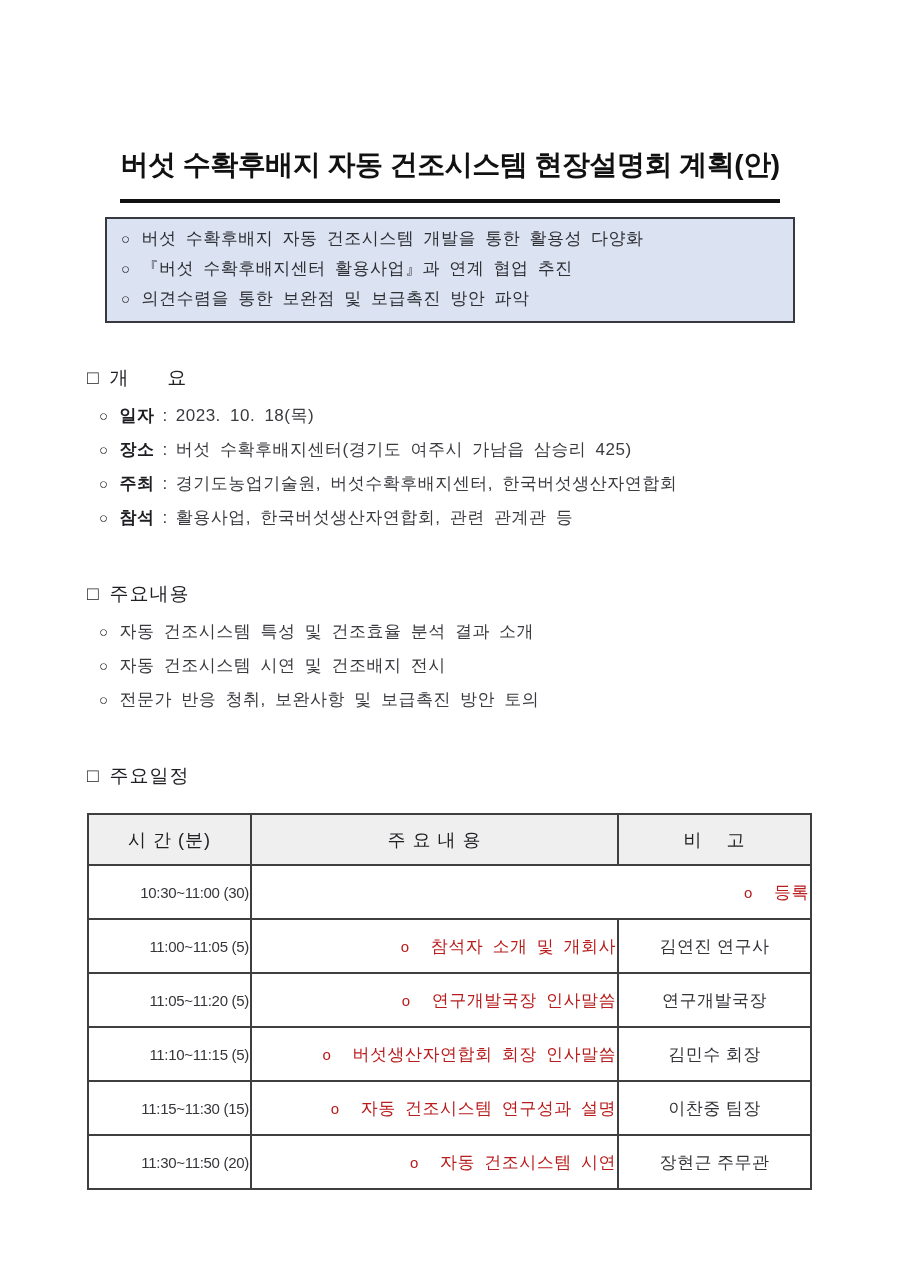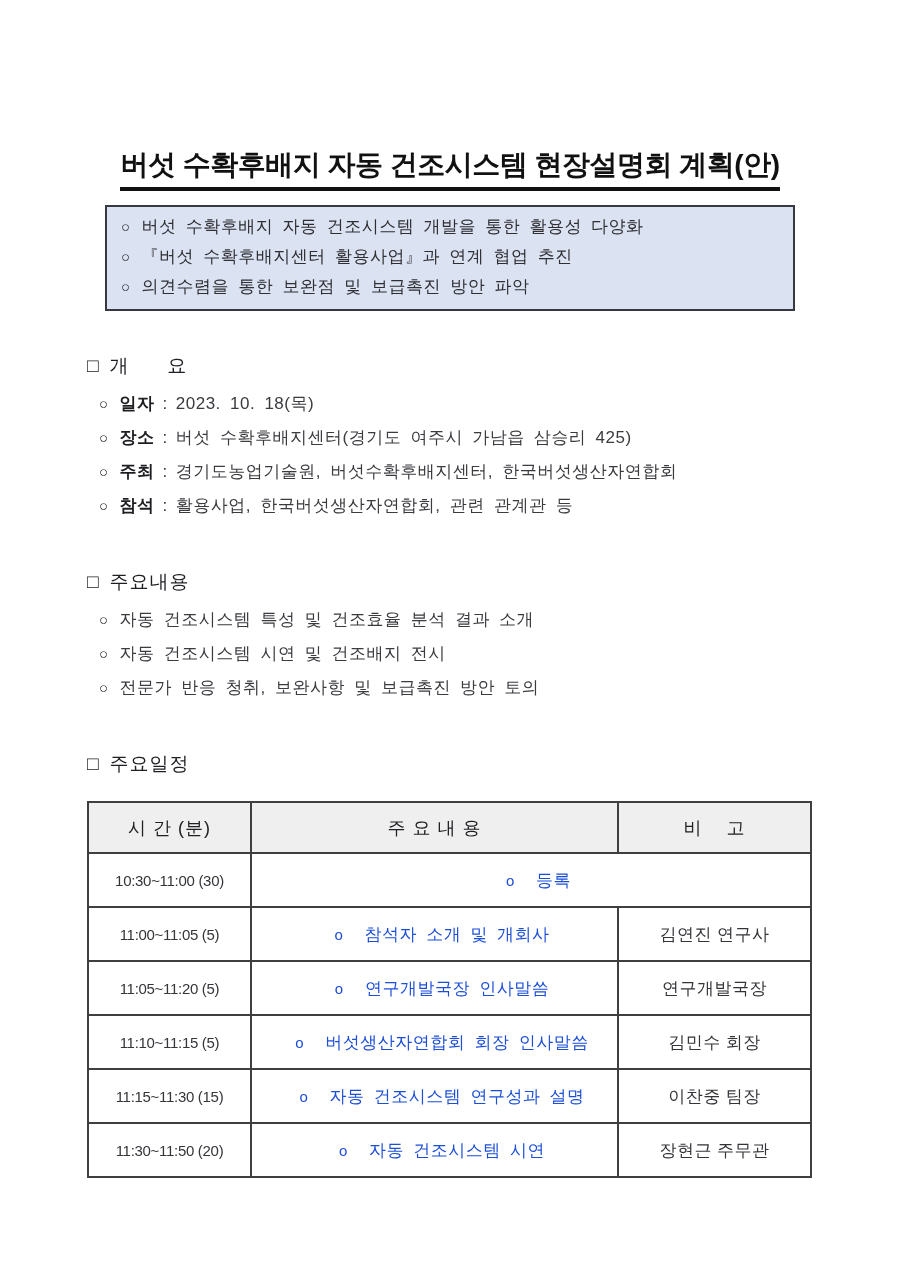--- a/index.html
+++ b/index.html
@@ -14,21 +14,21 @@
   }
   
   .title-wrap{padding-top:146px;text-align:center;}
   .doc-title{
     display:inline-block;
     font-size:28px;
     font-weight:bold;
     color:#111;
     letter-spacing:-0.5px;
     border-bottom:4px solid #111;
-    padding-bottom:3px;
+    padding-bottom:15px;
     white-space:nowrap;
   }
   
   .summary-box{
     box-sizing:border-box;
     width:690px;
     margin:14px 0 0 105px;
     border:2px solid #383840;
     background:#dbe2f2;
     padding:5px 14px 7px 14px;
@@ -83,31 +83,31 @@
     height:51px;
     background:#efefef;
     font-weight:normal;
     font-size:18px;
     color:#202024;
     white-space:pre;
     letter-spacing:1px;
   }
   table.schedule td{height:54px;}
   td.cell-time{
-    text-align:center;
+    text-align:right;
     font-size:15px;
     color:#35353a;
     letter-spacing:-0.3px;
     white-space:nowrap;
   }
   td.cell-content{
-    text-align:center;
+    text-align:right;
     padding-left:16px;
     font-size:17px;
-    color:#1d4ed8;
+    color:#b91c1c;
     letter-spacing:0.5px;word-spacing:4px;
     white-space:nowrap;
   }
   td.cell-content .sm-bullet{margin-right:12px;font-size:15px;}
   td.cell-note{
     text-align:center;
     font-size:17px;
     color:#333338;
     letter-spacing:0.5px;
     white-space:nowrap;

